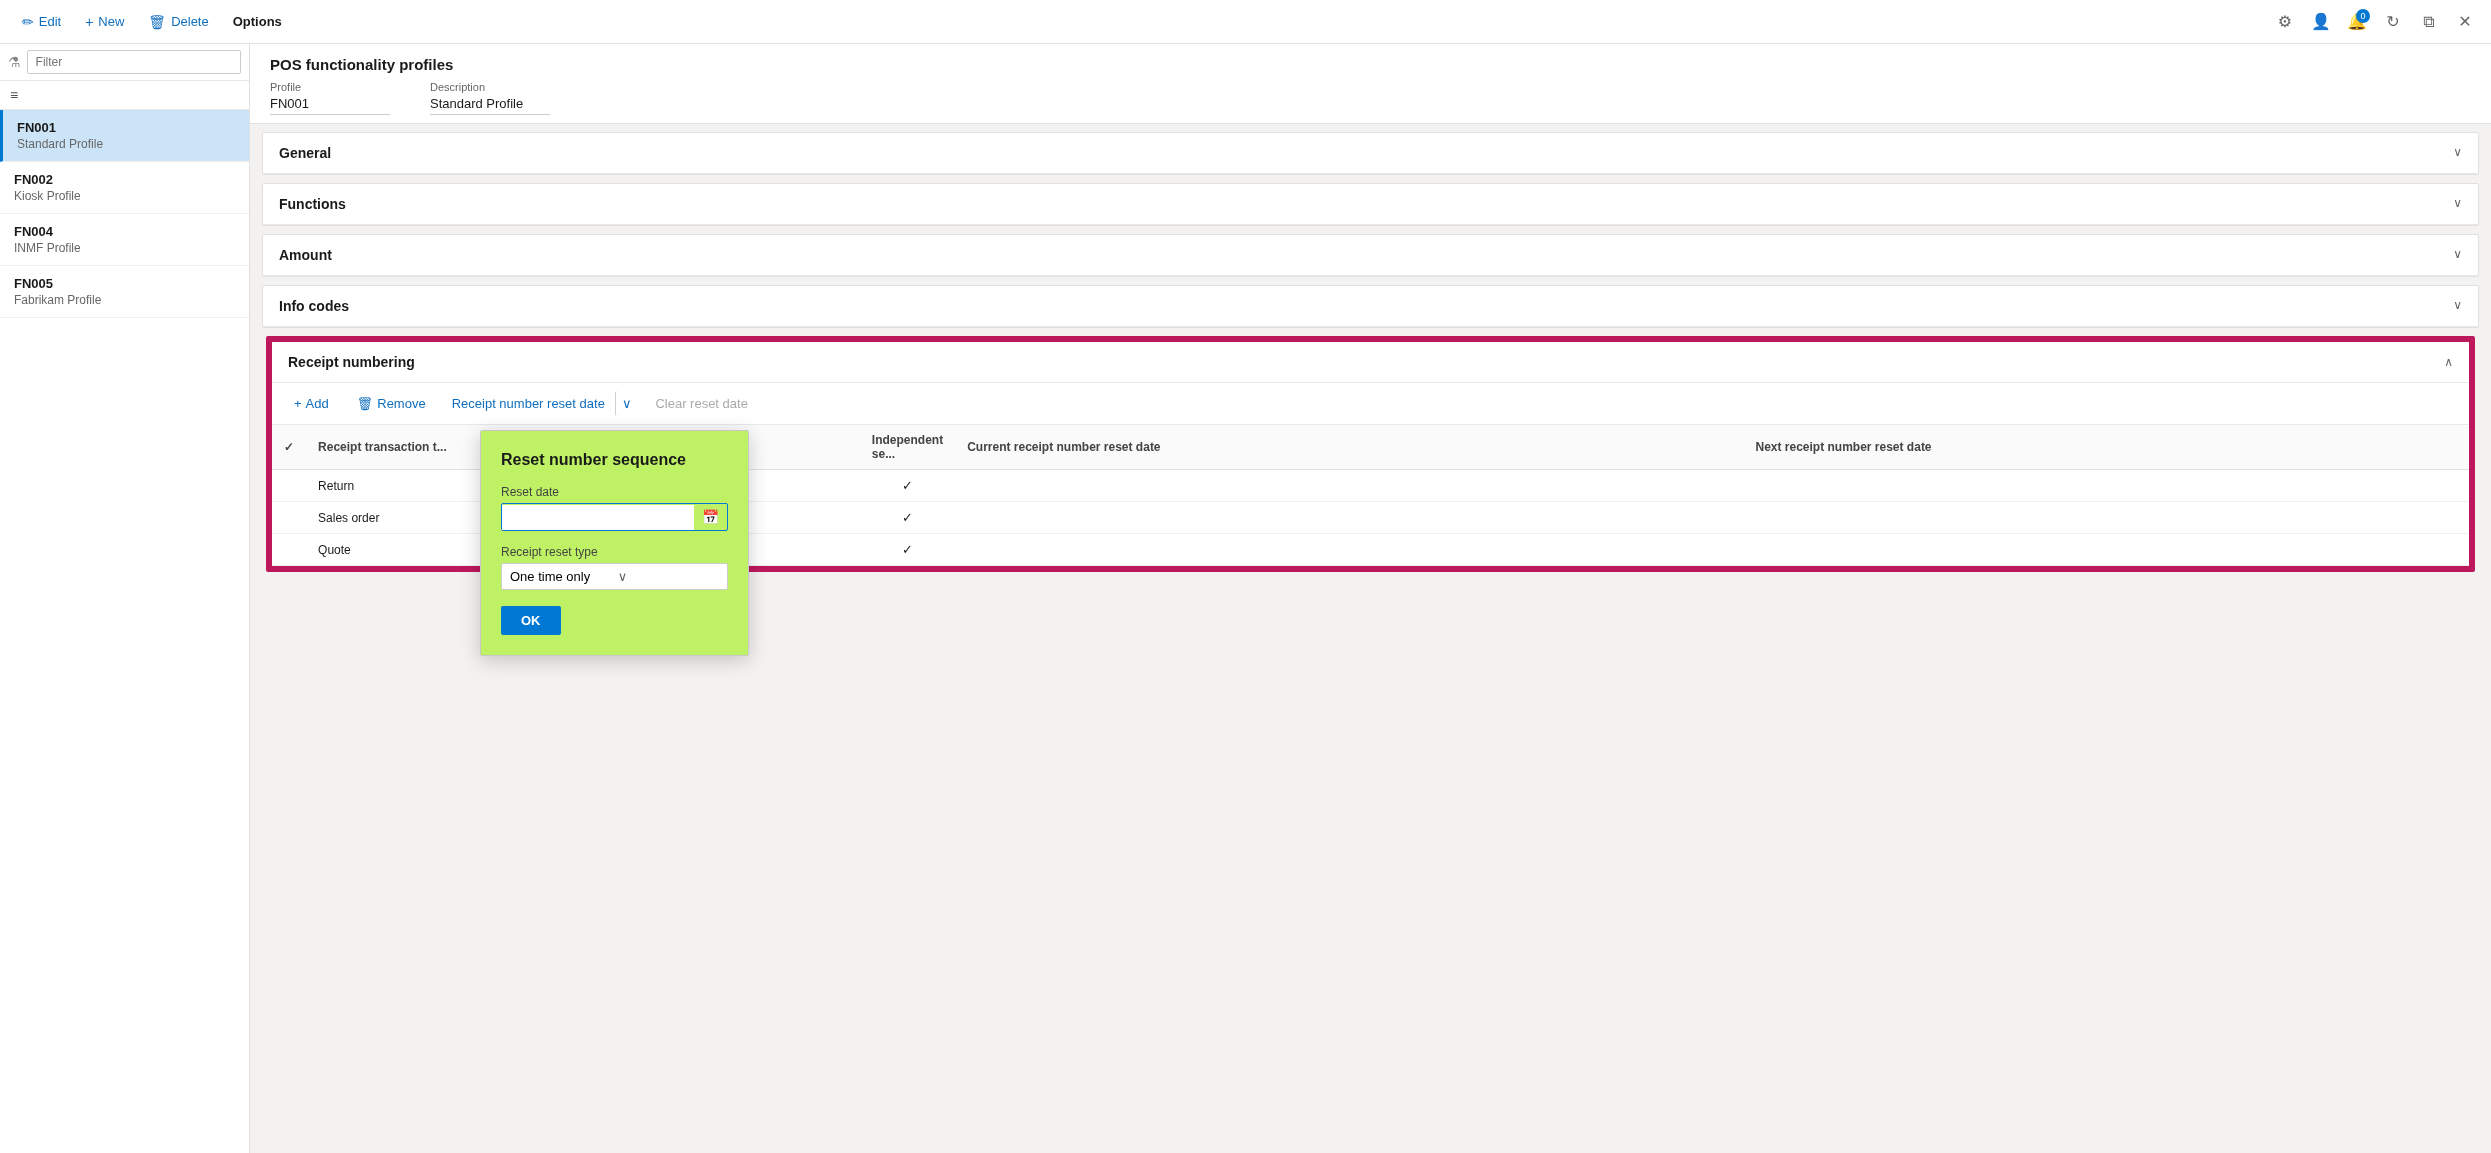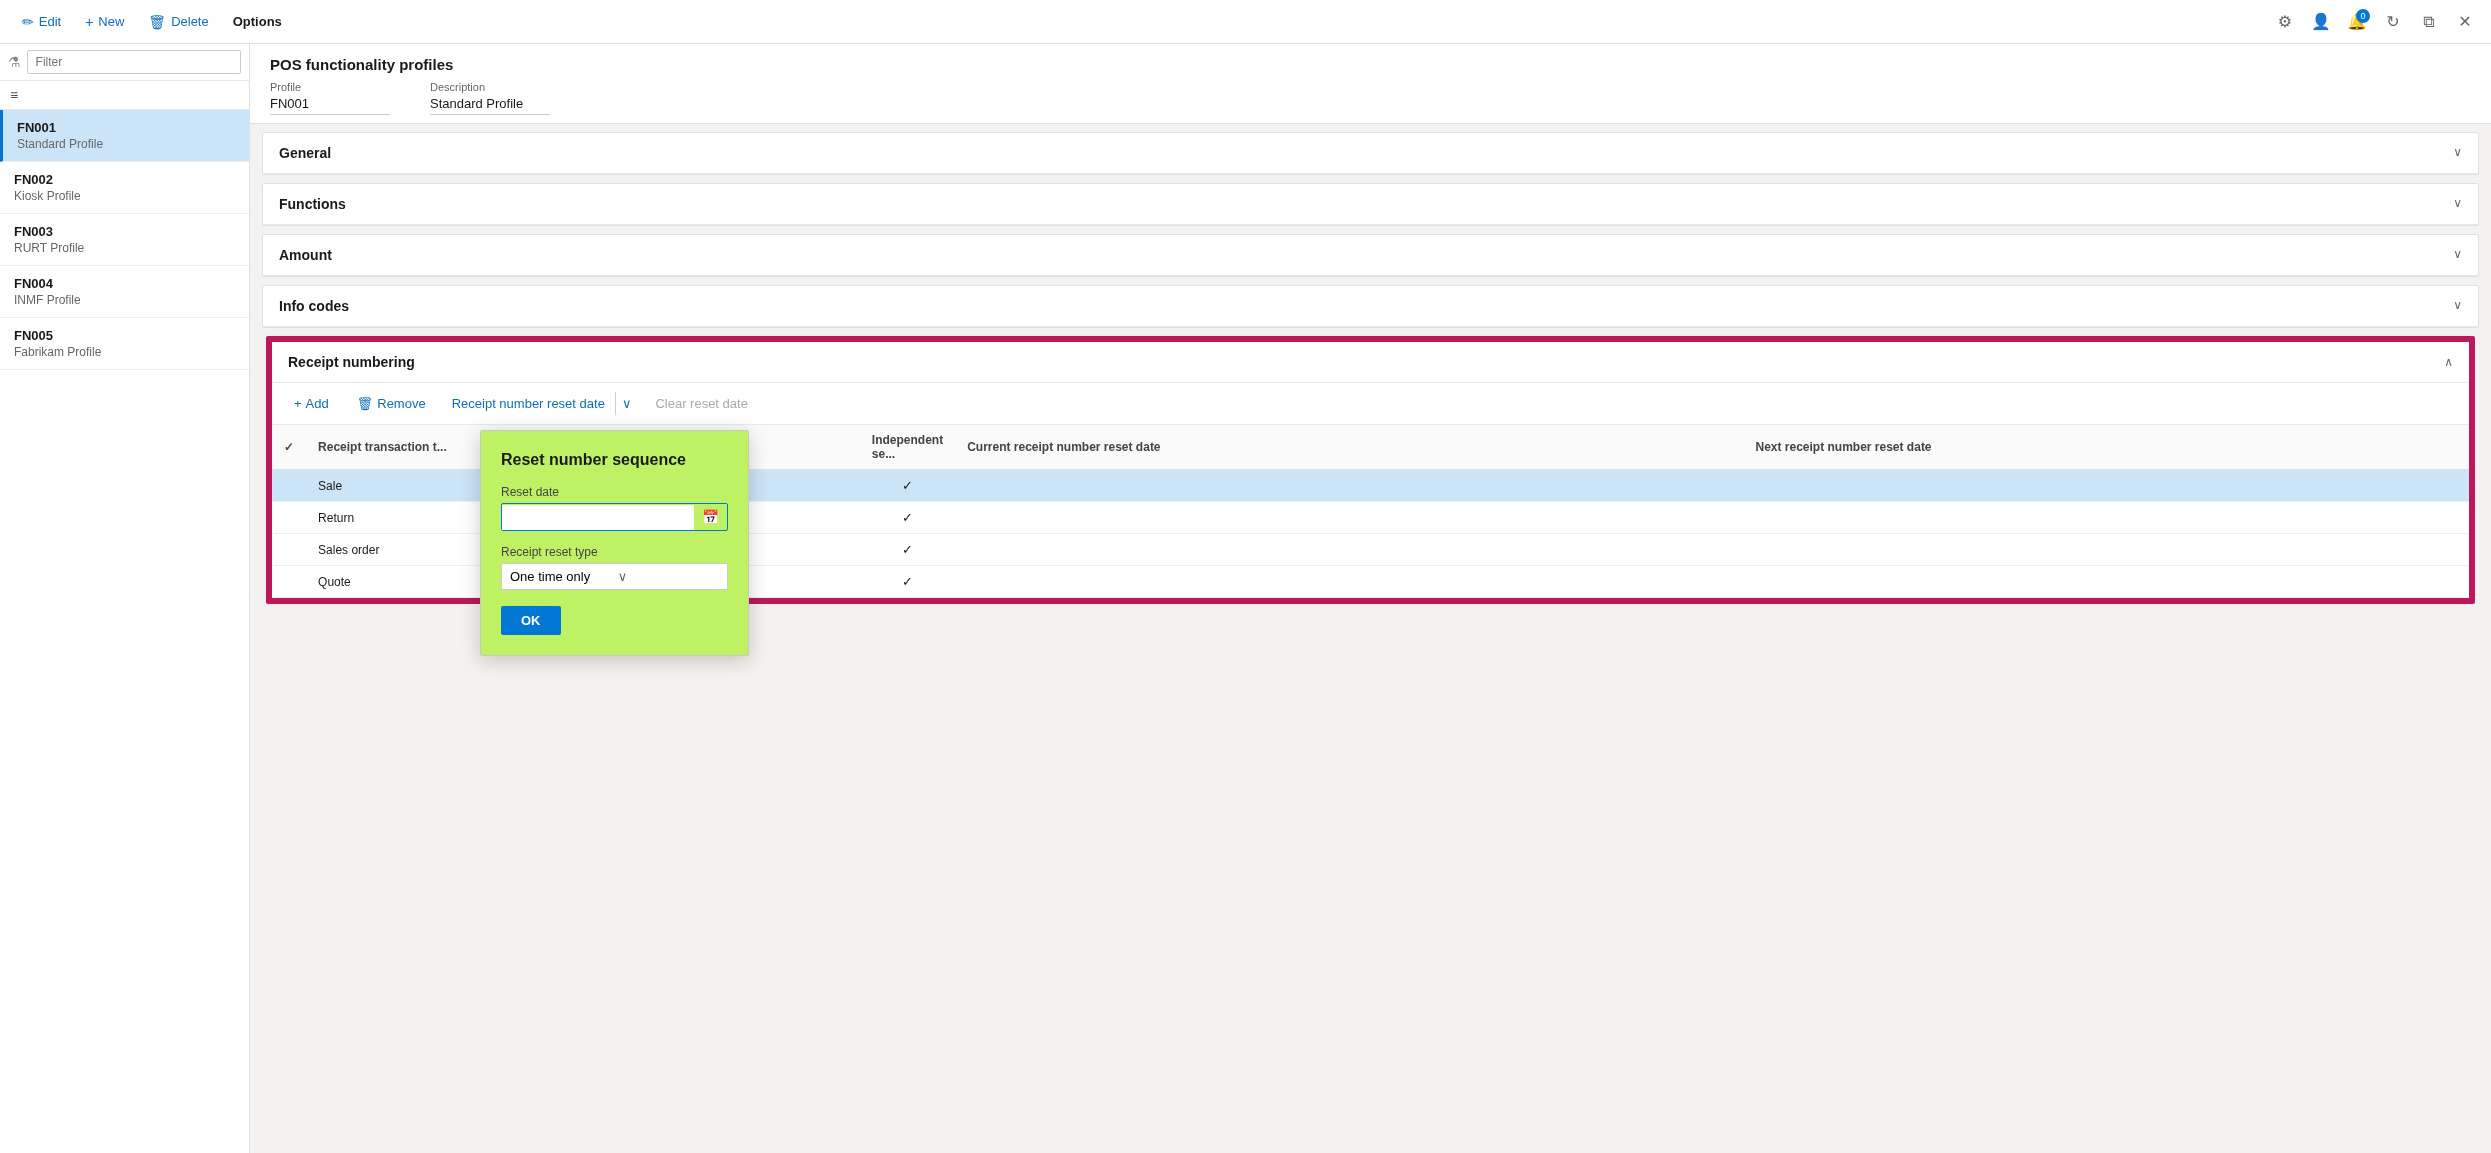--- a/index.html
+++ b/index.html
@@ -127,24 +127,20 @@
     </div>
     <div style="padding: 6px 10px; border-bottom: 1px solid #e8e8e8; color: #555; font-size: 14px; cursor: pointer;">≡</div>
     <div class="sidebar-list">
       <div class="sidebar-item selected">
         <div class="sidebar-item-code">FN001</div>
         <div class="sidebar-item-desc">Standard Profile</div>
       </div>
       <div class="sidebar-item">
         <div class="sidebar-item-code">FN002</div>
         <div class="sidebar-item-desc">Kiosk Profile</div>
-      </div>
-      <div class="sidebar-item">
-        <div class="sidebar-item-code">FN003</div>
-        <div class="sidebar-item-desc">RURT Profile</div>
       </div>
       <div class="sidebar-item">
         <div class="sidebar-item-code">FN004</div>
         <div class="sidebar-item-desc">INMF Profile</div>
       </div>
       <div class="sidebar-item">
         <div class="sidebar-item-code">FN005</div>
         <div class="sidebar-item-desc">Fabrikam Profile</div>
       </div>
     </div>
@@ -227,27 +223,20 @@
           <thead>
             <tr>
               <th class="check-col">✓</th>
               <th>Receipt transaction t...</th>
               <th>Independent se...</th>
               <th>Current receipt number reset date</th>
               <th>Next receipt number reset date</th>
             </tr>
           </thead>
           <tbody>
-            <tr class="selected">
-              <td class="check-col"></td>
-              <td>Sale</td>
-              <td class="check-col"><span class="checkmark">✓</span></td>
-              <td></td>
-              <td></td>
-            </tr>
             <tr>
               <td class="check-col"></td>
               <td>Return</td>
               <td class="check-col"><span class="checkmark">✓</span></td>
               <td></td>
               <td></td>
             </tr>
             <tr>
               <td class="check-col"></td>
               <td>Sales order</td>

